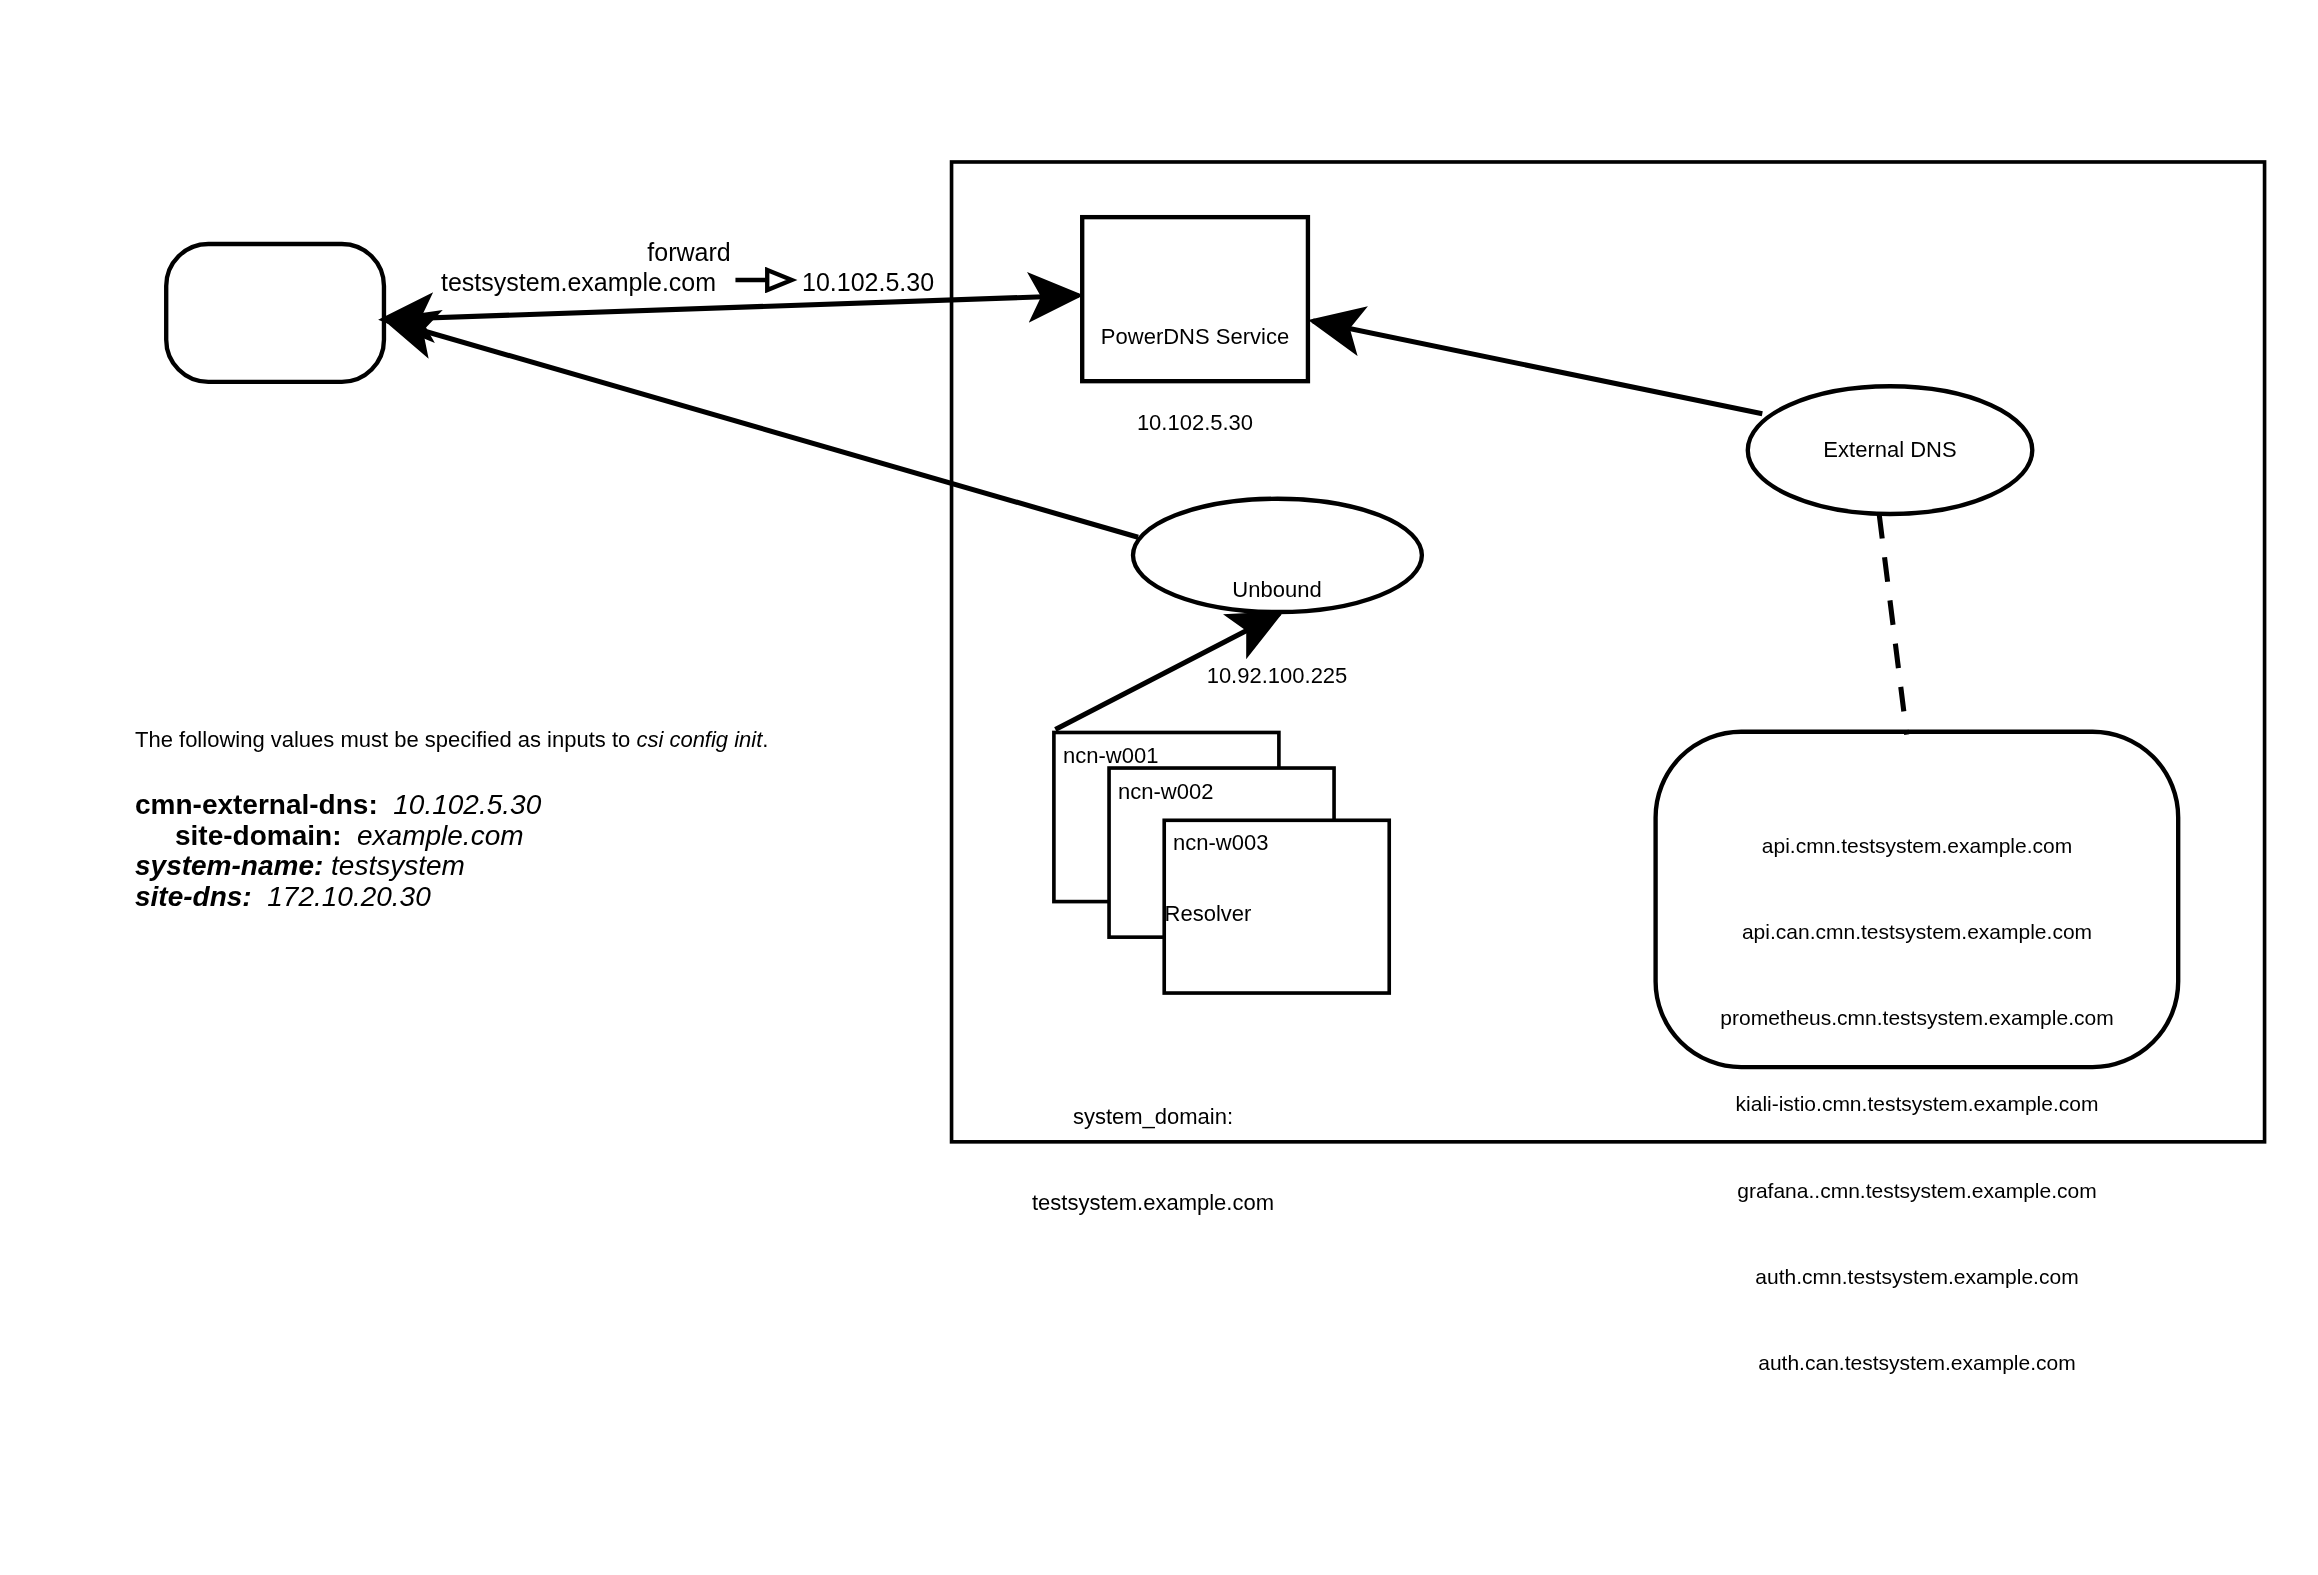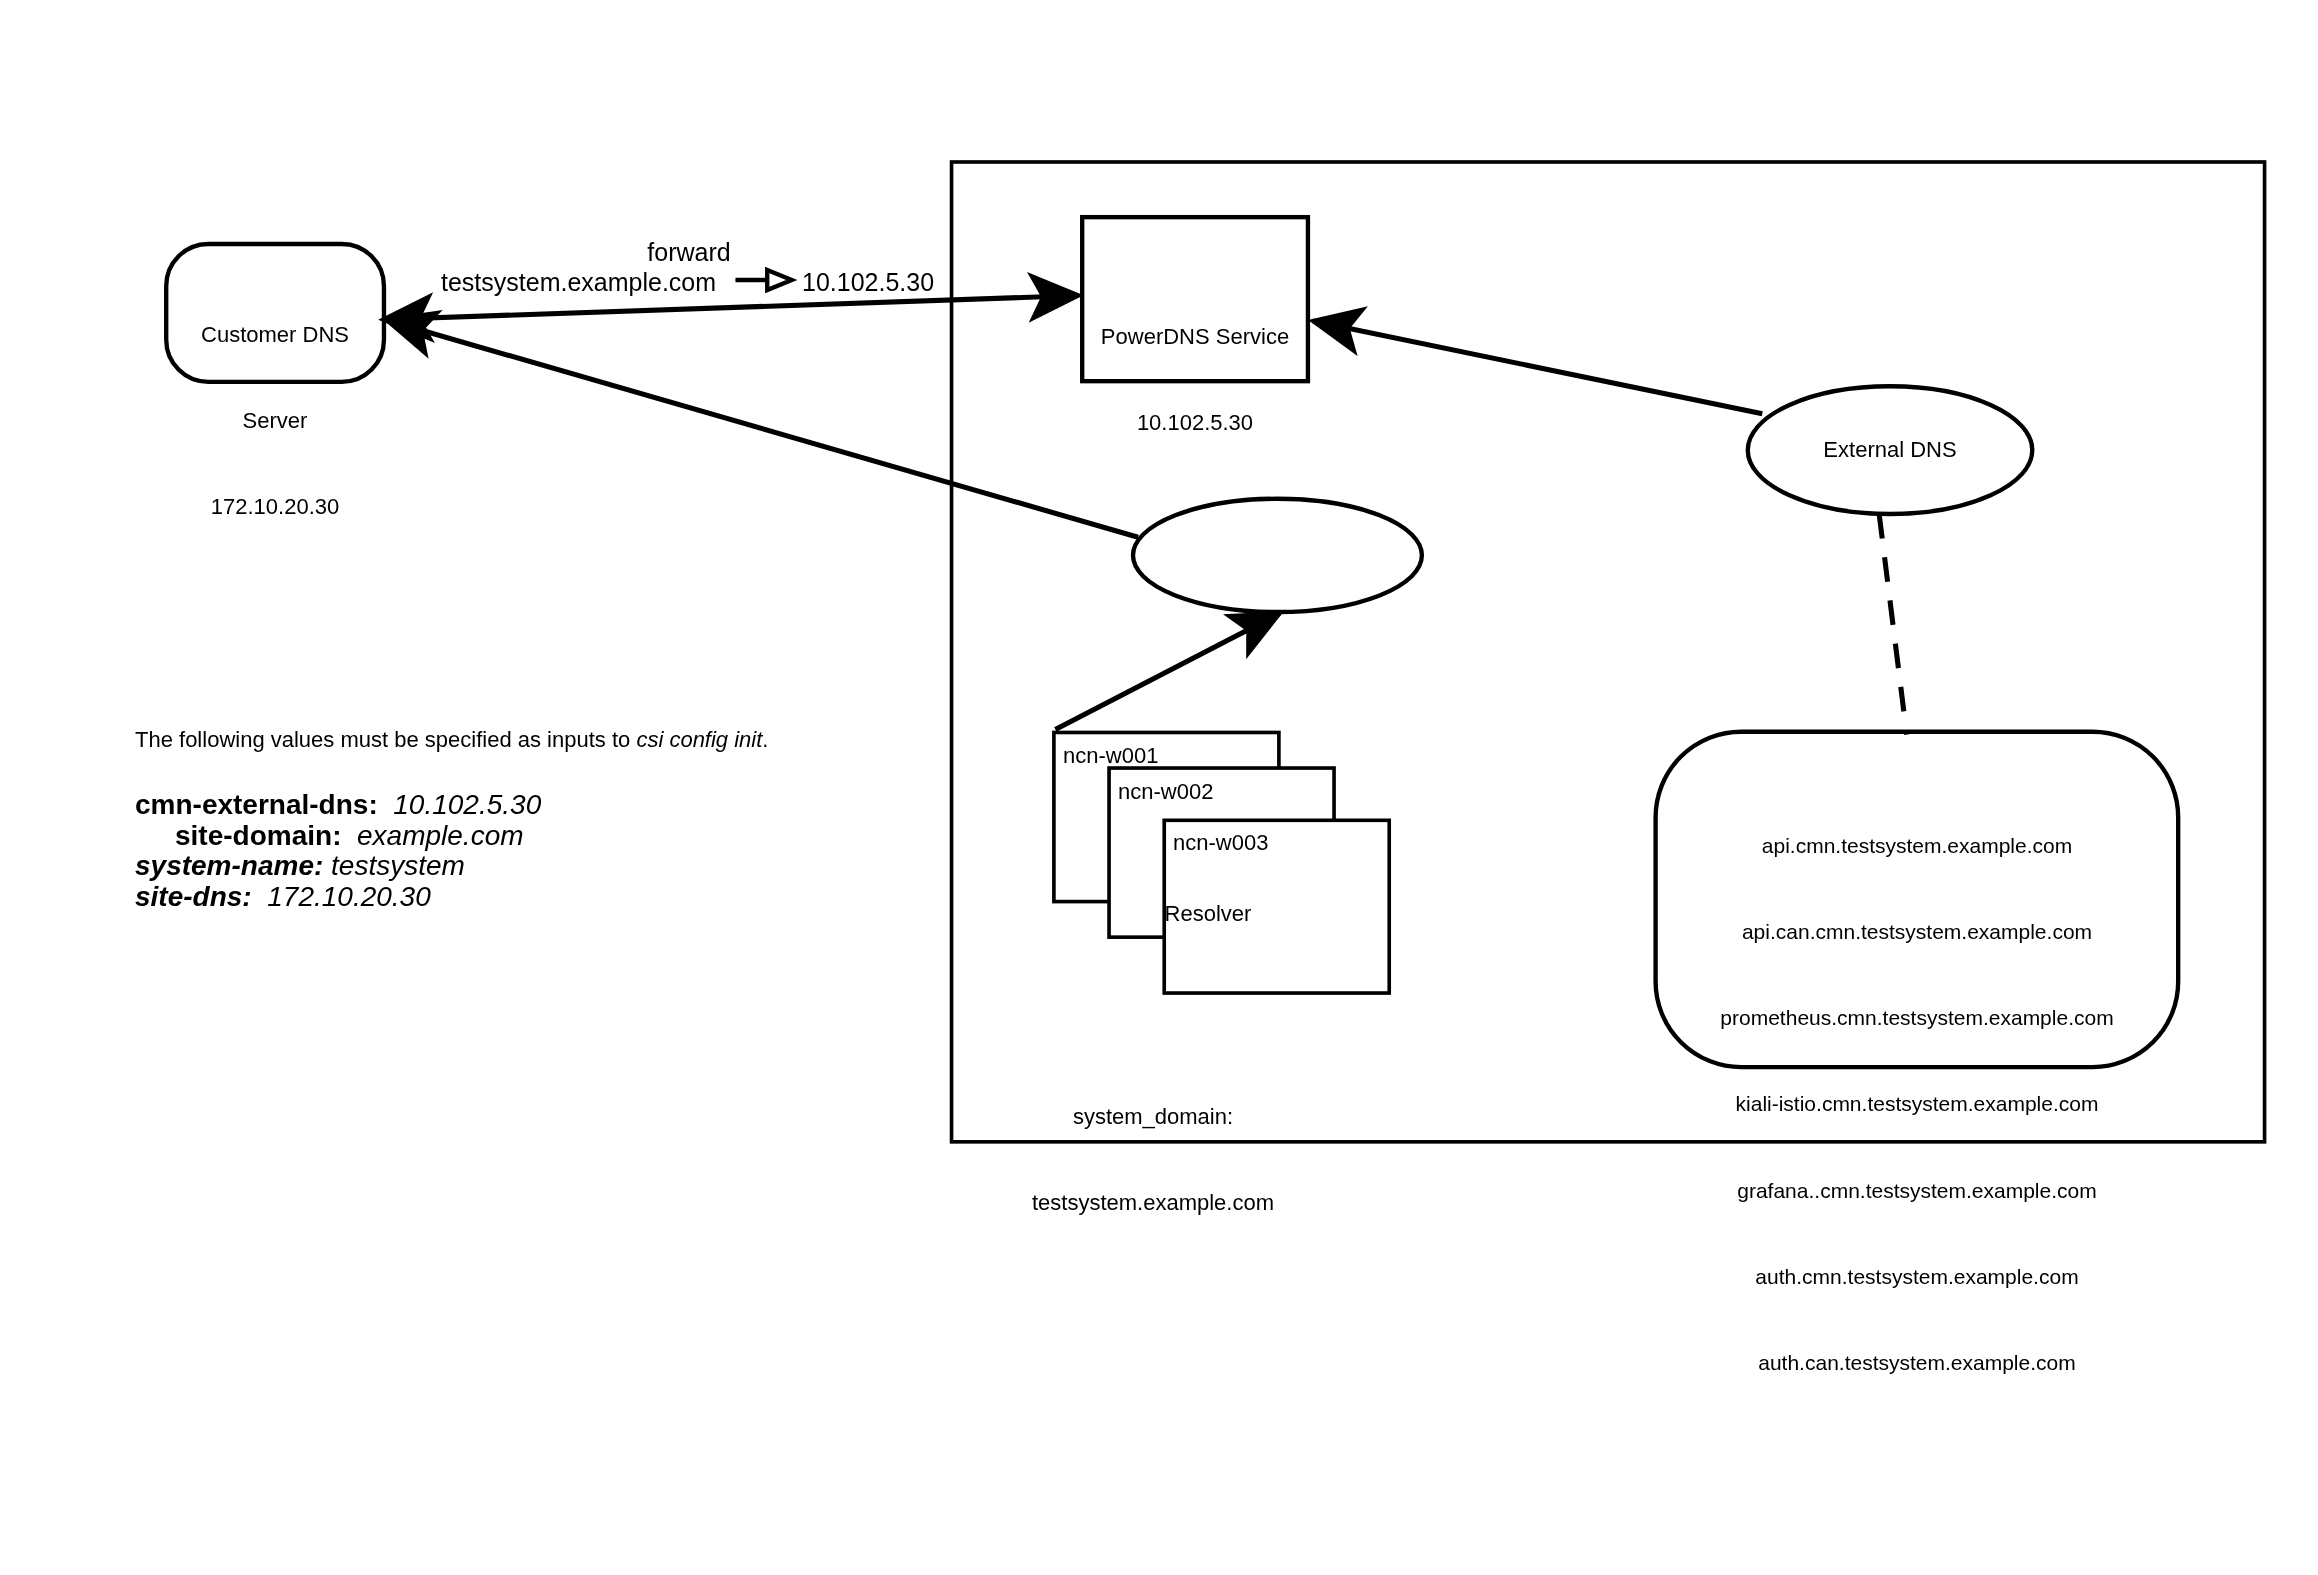--- a/index.html
+++ b/index.html
@@ -100,39 +100,38 @@
 
     <line x1="1568" y1="740" x2="533" y2="441" stroke="#000000" stroke-width="7" marker-end="url(#arrowFilled)"></line>
 
     <line x1="2428" y1="570" x2="1809" y2="442" stroke="#000000" stroke-width="7" marker-end="url(#arrowFilled)"></line>
 
     <line x1="1454" y1="1005" x2="1763" y2="845" stroke="#000000" stroke-width="7" marker-end="url(#arrowFilled)"></line>
 
     <line x1="2589" y1="708" x2="2627" y2="1012" stroke="#000000" stroke-width="7" stroke-dasharray="34 26"></line>
   </svg>
 
-  <div class="txt node-label ctr" style="left:275px; top:264px; width:247px;">
-    <div>Customer DNS</div>
-    <div>Server</div>
-    <div>172.10.20.30</div>
-  </div>
 
   <div class="txt small-label ctr" style="left:689px; top:236px; width:348px;">forward</div>
   <div class="txt small-label" style="left:441px; top:266px;">testsystem.example.com</div>
   <svg style="position:absolute; left:734px; top:267px; width:65px; height:26px;" viewBox="0 0 90 36">
     <line x1="2" y1="18" x2="48" y2="18" stroke="#000000" stroke-width="6"></line>
     <path d="M46,4 L80,18 L46,32 z" fill="none" stroke="#000000" stroke-width="6"></path>
   </svg>
   <div class="txt small-label" style="left:802px; top:266px;">10.102.5.30</div>
 
   <div class="txt node-label ctr" style="left:1195px; top:266px; width:276px;">
     <div>PowerDNS Service</div>
     <div>10.102.5.30</div>
   </div>
 
+  <div class="txt node-label ctr" style="left:1277px; top:519px; width:276px;">
+    <div>Unbound</div>
+    <div>10.92.100.225</div>
+  </div>
 
   <div class="txt node-label ctr" style="left:1890px; top:436px; width:276px;text-align:center;">External DNS</div>
 
   <div class="txt node-label" style="left:1063px; top:742px;">ncn-w001</div>
   <div class="txt node-label" style="left:1118px; top:778px;">ncn-w002</div>
   <div class="txt node-label" style="left:1173px; top:829px;">ncn-w003</div>
   <div class="txt node-label ctr" style="left:1208px; top:900px; width:218px;">Resolver</div>
 
   <div class="txt node-label ctr" style="left:1153px; top:1046px; width:334px;">
     <div>system_domain:</div>

